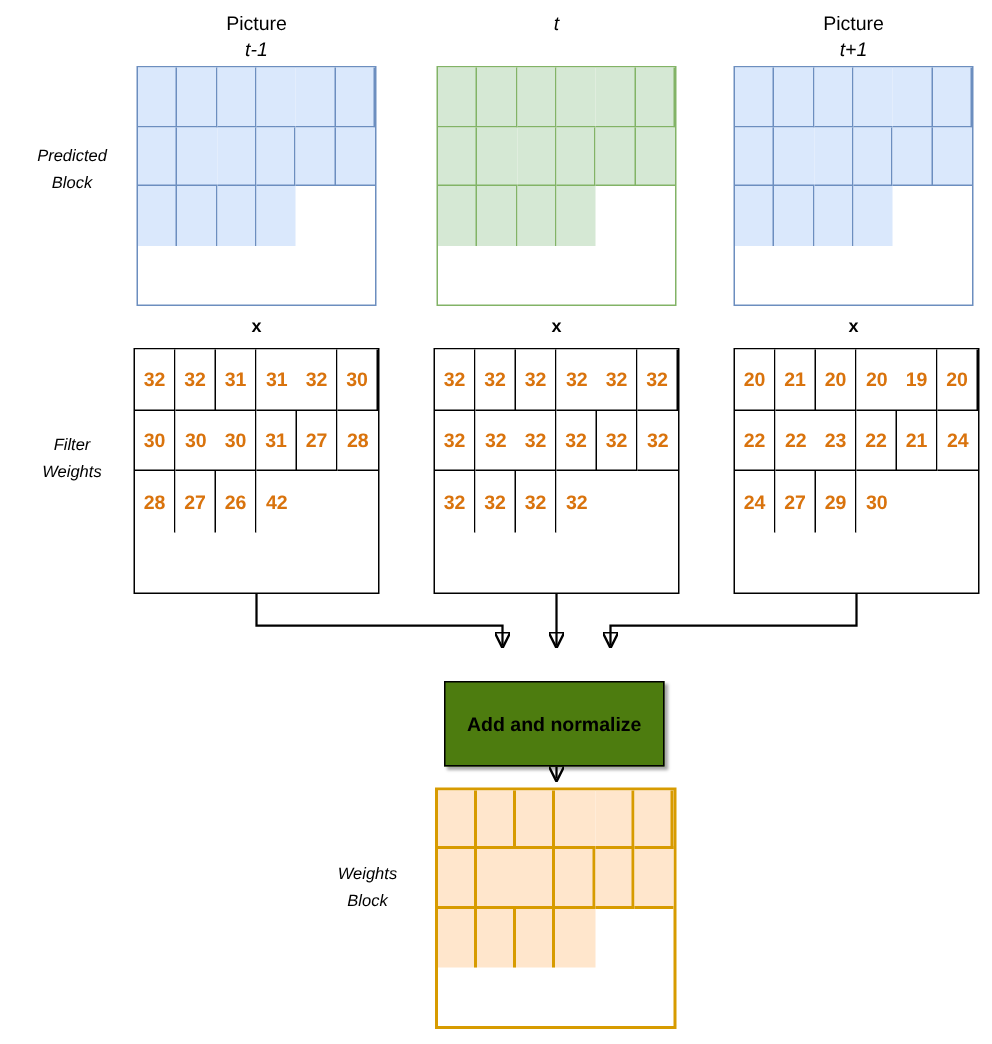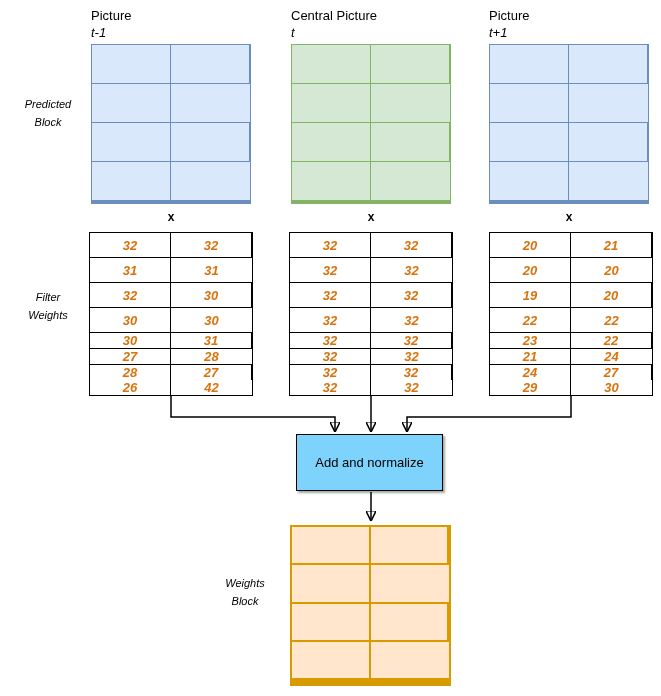--- a/index.html
+++ b/index.html
@@ -5,68 +5,67 @@
   html, body { margin:0; padding:0; background:#ffffff; }
   .canvas {
     position:relative; width:661px; height:696px; background:#ffffff;
     font-family:"Liberation Sans", sans-serif; overflow:hidden; color:#000;
   }
   .abs { position:absolute; }
 
   
   .grid {
     position:absolute; display:grid; box-sizing:border-box;
-    grid-template-columns:repeat(2,1fr); grid-template-rows:repeat(4,1fr);font-style:italic;
+    grid-template-columns:repeat(6,1fr); grid-template-rows:repeat(4,1fr);
   }
   .grid .cell {
     box-sizing:border-box; display:flex; align-items:center; justify-content:center;
   }
   .grid .cell:nth-child(4n)   { border-right:none !important; }
   .grid .cell:nth-child(n+13) { border-bottom:none !important; }
 
   .grid.blue  { border:1px solid #6c8ebf; }
   .grid.blue .cell  { background:#dae8fc; border-right:1px solid #6c8ebf; border-bottom:1px solid #6c8ebf; }
   .grid.green { border:1px solid #82b366; }
   .grid.green .cell { background:#d5e8d4; border-right:1px solid #82b366; border-bottom:1px solid #82b366; }
   .grid.wht   { border:1px solid #000000; }
   .grid.wht .cell   { background:#ffffff; border-right:1px solid #000000; border-bottom:1px solid #000000;
                       color:#d9730d; font-weight:bold; font-size:13px; }
   .grid.orng  { border:2px solid #d79b00; }
   .grid.orng .cell  { background:#ffe6cc; border-right:2px solid #d79b00; border-bottom:2px solid #d79b00; }
 
   
-  .pic-title { top:7px; width:160px; text-align:left; font-size:13px; line-height:17px; }
+  .pic-title { top:7px; width:160px; text-align:center; font-size:13px; line-height:17px; }
   .pic-title .sub { font-style:italic; }
   .side-label {
     width:96px; text-align:center; font-style:italic; font-size:11px; line-height:18px;
     white-space:pre-line;
   }
   .mult { top:210px; width:160px; text-align:center; font-weight:bold; font-size:12px; }
 
   .proc-box {
-    left:296px; top:434px; width:145px; height:55px; background:#7dd3fc;
+    left:296px; top:454px; width:145px; height:55px; background:#4d7c0f;
     border:1px solid #000000; box-shadow:2px 2px 2px rgba(0,0,0,0.35);
     display:flex; align-items:center; justify-content:center;
-    font-weight:normal; font-size:13px; text-align:center;
+    font-weight:bold; font-size:13px; text-align:center;
   }
 
   .overlay { position:absolute; left:0; top:0; pointer-events:none; }
   .overlay path { stroke:#000000; stroke-width:1.5; fill:none; }
 </style>
 </head>
 <body>
 
 <div class="canvas">
 
   <div class="abs pic-title" style="left:91px">
     <div>Picture</div>
     <div class="sub">t-1</div>
   </div>
   <div class="abs pic-title" style="left:291px">
-    <div>Central Picture</div>
     <div class="sub">t</div>
   </div>
   <div class="abs pic-title" style="left:489px">
     <div>Picture</div>
     <div class="sub">t+1</div>
   </div>
 
   <div class="abs side-label" style="left:0; top:95px">Predicted
 Block</div>
   <div class="abs side-label" style="left:0; top:288px">Filter

